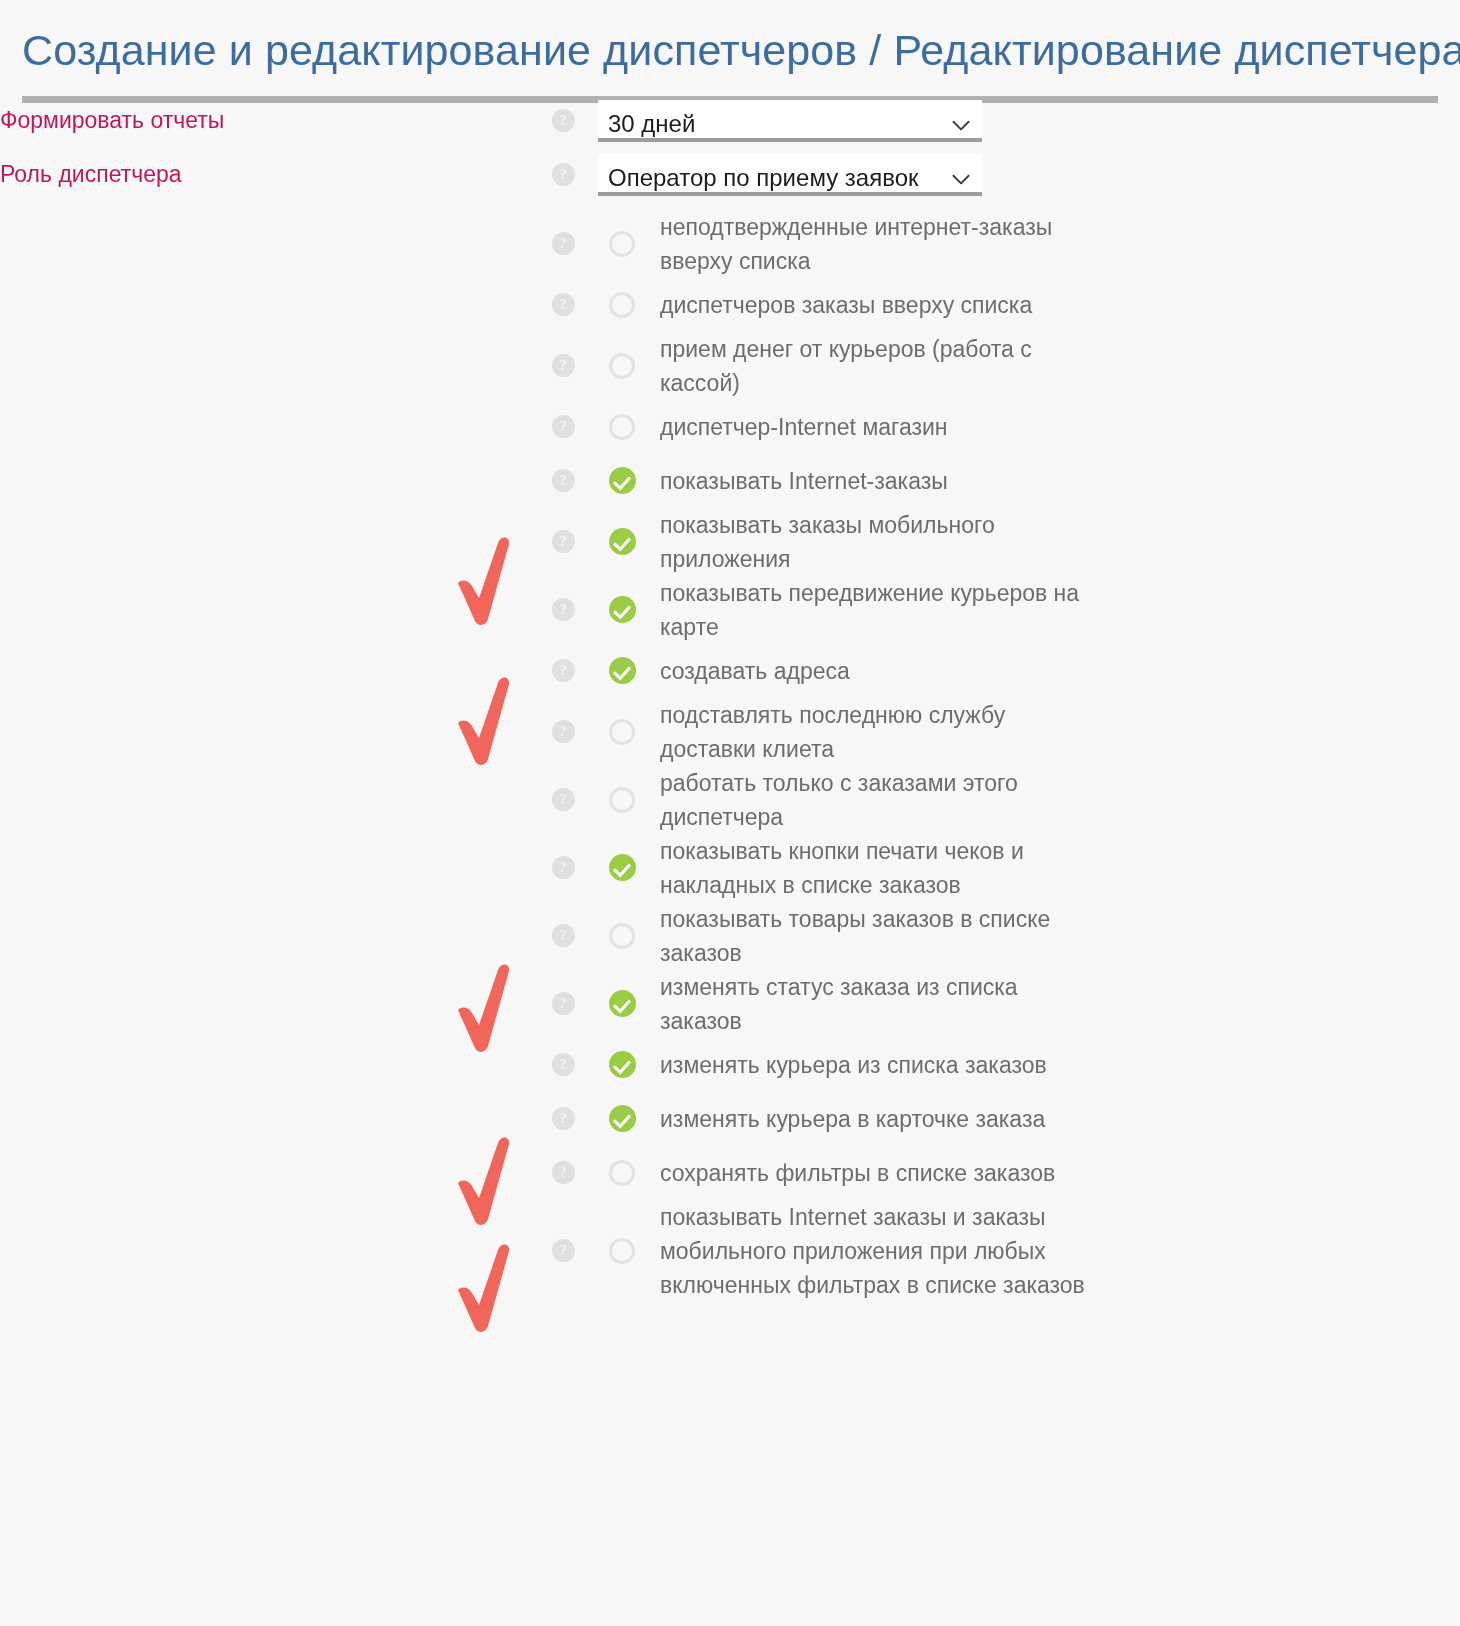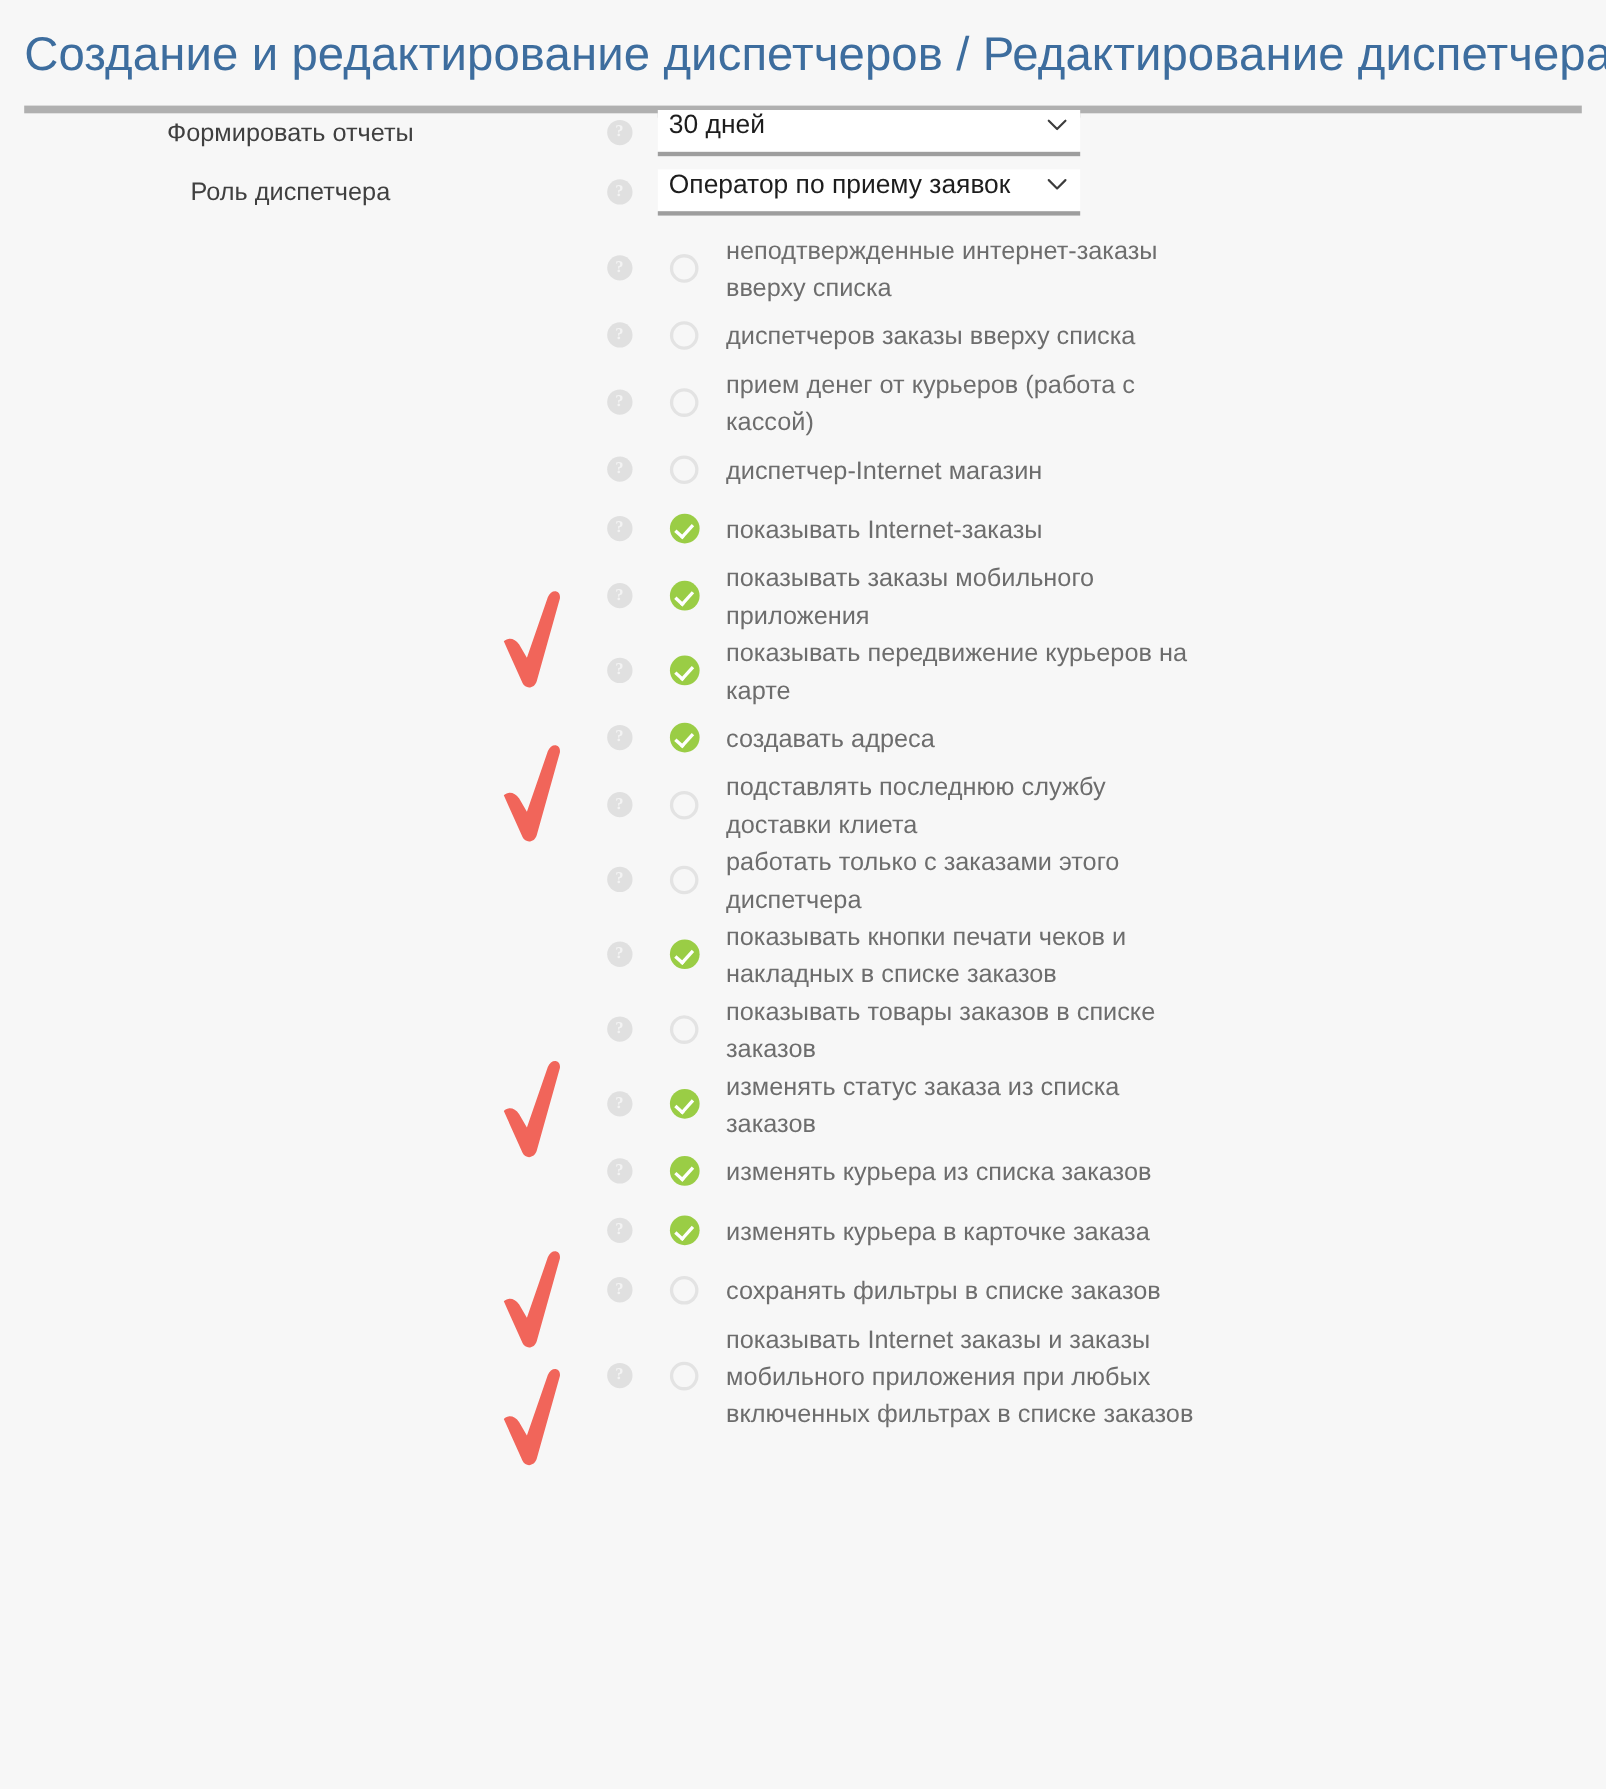--- a/index.html
+++ b/index.html
@@ -51,24 +51,24 @@
     margin-top: 22px;
   }
 
   .field-row {
     display: flex;
     align-items: center;
     margin-bottom: 12px;
   }
   .field-label-cell {
     width: 528px;
-    text-align: center;
+    text-align: left;
     padding-right: 0;
     font-size: 23px;
-    color: #404040;
+    color: #be185d;
     white-space: nowrap;
   }
   .help-cell {
     width: 70px;
     display: flex;
     justify-content: center;
     align-items: center;
   }
 
   
@@ -88,21 +88,21 @@
   }
 
   
   .select-box {
     position: relative;
     background: #ffffff;
     border: none;
     border-bottom: 4px solid #9e9e9e;
     height: 42px;
     display: flex;
-    align-items: flex-start;
+    align-items: flex-end;
     padding: 0 8px 0 10px;
     box-sizing: border-box;
   }
   .select-box.wide { width: 384px; }
   .select-value {
     font-size: 24px;
     color: #1d1d1d;
     white-space: nowrap;
     flex: 1 1 auto;
   }

